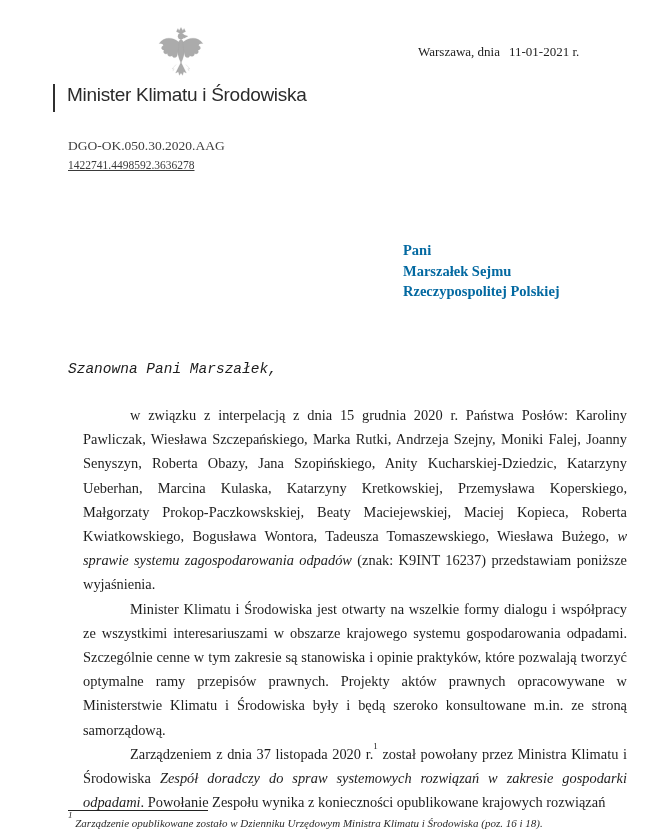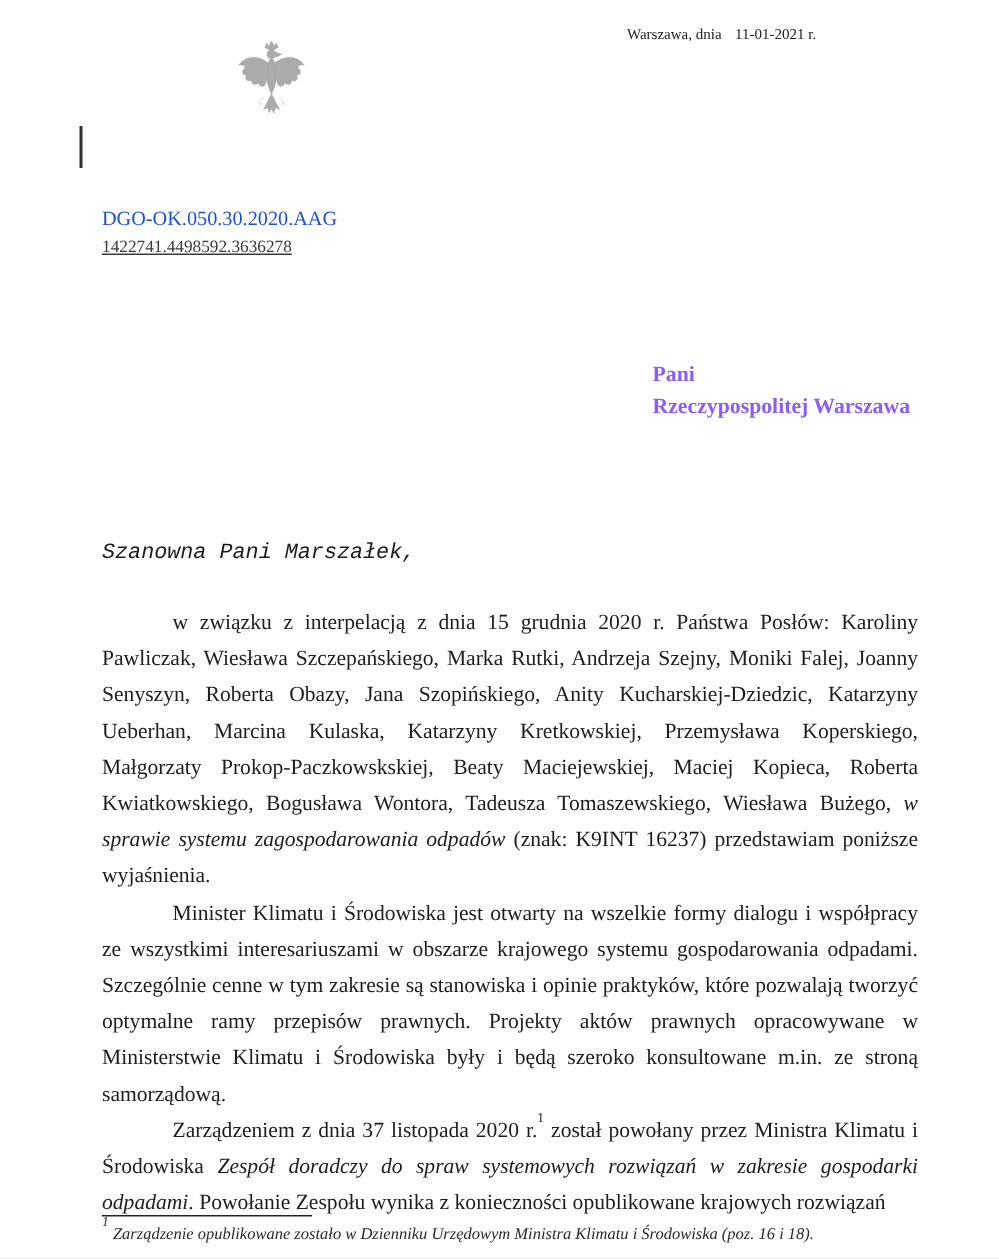--- a/index.html
+++ b/index.html
@@ -16,22 +16,22 @@
   .emblem {
     position: absolute;
     left: 158px;
     top: 26px;
     width: 46px;
     height: 58px;
   }
   .place-date {
     position: absolute;
     left: 418px;
-    top: 18px;
-    font-size: 10px;
+    top: 44px;
+    font-size: 13px;
     white-space: nowrap;
     color: #222;
   }
   .place-date .date { margin-left: 9px; }
   .cursor-bar {
     position: absolute;
     left: 53px;
     top: 84px;
     width: 2px;
     height: 28px;
@@ -47,51 +47,50 @@
     font-weight: 400;
     letter-spacing: -0.3px;
     color: #2b2b2b;
     white-space: nowrap;
   }
   .ref {
     position: absolute;
     left: 68px;
     top: 138px;
     font-size: 13.5px;
-    color: #1d4ed8;
+    color: #404040;
   }
   .docid {
     position: absolute;
     left: 68px;
     top: 159px;
     font-size: 11.5px;
     color: #3a3a3a;
     text-decoration: underline;
   }
   .recipient {
     position: absolute;
     left: 403px;
     top: 240px;
     font-size: 14.5px;
     font-weight: bold;
     line-height: 20.5px;
-    color: #8b5cf6;
-    margin-left: 32px;
+    color: #0369a1;
   }
   .salutation {
     position: absolute;
     left: 68px;
     top: 361px;
     font-size: 14.5px;
     font-style: italic;
     font-family: Liberation Mono, monospace;
   }
   .body-text {
     position: absolute;
-    left: 68px;
+    left: 83px;
     top: 403px;
     width: 544px;
     font-size: 14.4px;
     line-height: 24.2px;
     text-align: justify;
     color: #1d1d1d;
   }
   .body-text p {
     margin: 0;
     text-indent: 47px;
@@ -140,27 +139,29 @@
       </g>
     </svg>
   </div>
 
   <div class="place-date">
     <span>Warszawa, dnia</span><span class="date">11-01-2021 r.</span>
   </div>
 
   <div class="cursor-bar"></div>
 
+  <h1 class="title">Minister Klimatu i Środowiska</h1>
 
   <div class="ref">DGO-OK.050.30.2020.AAG</div>
   <div class="docid">1422741.4498592.3636278</div>
 
   <div class="recipient">
     <div>Pani</div>
-    <div>Rzeczypospolitej Warszawa</div>
+    <div>Marszałek Sejmu</div>
+    <div>Rzeczypospolitej Polskiej</div>
   </div>
 
   <div class="salutation">Szanowna Pani Marszałek,</div>
 
   <div class="body-text">
     <p><span>w związku z interpelacją z dnia 15 grudnia 2020 r. Państwa Posłów: Karoliny Pawliczak, Wiesława Szczepańskiego, Marka Rutki, Andrzeja Szejny, Moniki Falej, Joanny Senyszyn, Roberta Obazy, Jana Szopińskiego, Anity Kucharskiej-Dziedzic, Katarzyny Ueberhan, Marcina Kulaska, Katarzyny Kretkowskiej, Przemysława Koperskiego, Małgorzaty Prokop-Paczkowskskiej, Beaty Maciejewskiej, Maciej Kopieca, Roberta Kwiatkowskiego, Bogusława Wontora, Tadeusza Tomaszewskiego, Wiesława Bużego, </span><i>w sprawie systemu zagospodarowania odpadów</i><span> (znak: K9INT 16237) przedstawiam poniższe wyjaśnienia.</span></p>
     <p>Minister Klimatu i Środowiska jest otwarty na wszelkie formy dialogu i współpracy ze wszystkimi interesariuszami w obszarze krajowego systemu gospodarowania odpadami. Szczególnie cenne w tym zakresie są stanowiska i opinie praktyków, które pozwalają tworzyć optymalne ramy przepisów prawnych. Projekty aktów prawnych opracowywane w Ministerstwie Klimatu i Środowiska były i będą szeroko konsultowane m.in. ze stroną samorządową.</p>
     <p><span>Zarządzeniem z dnia 37 listopada 2020 r.</span><sup>1</sup><span> został powołany przez Ministra Klimatu i Środowiska </span><i>Zespół doradczy do spraw systemowych rozwiązań w zakresie gospodarki odpadami</i><span>. Powołanie Zespołu wynika z konieczności opublikowane krajowych rozwiązań</span></p>
   </div>
 

